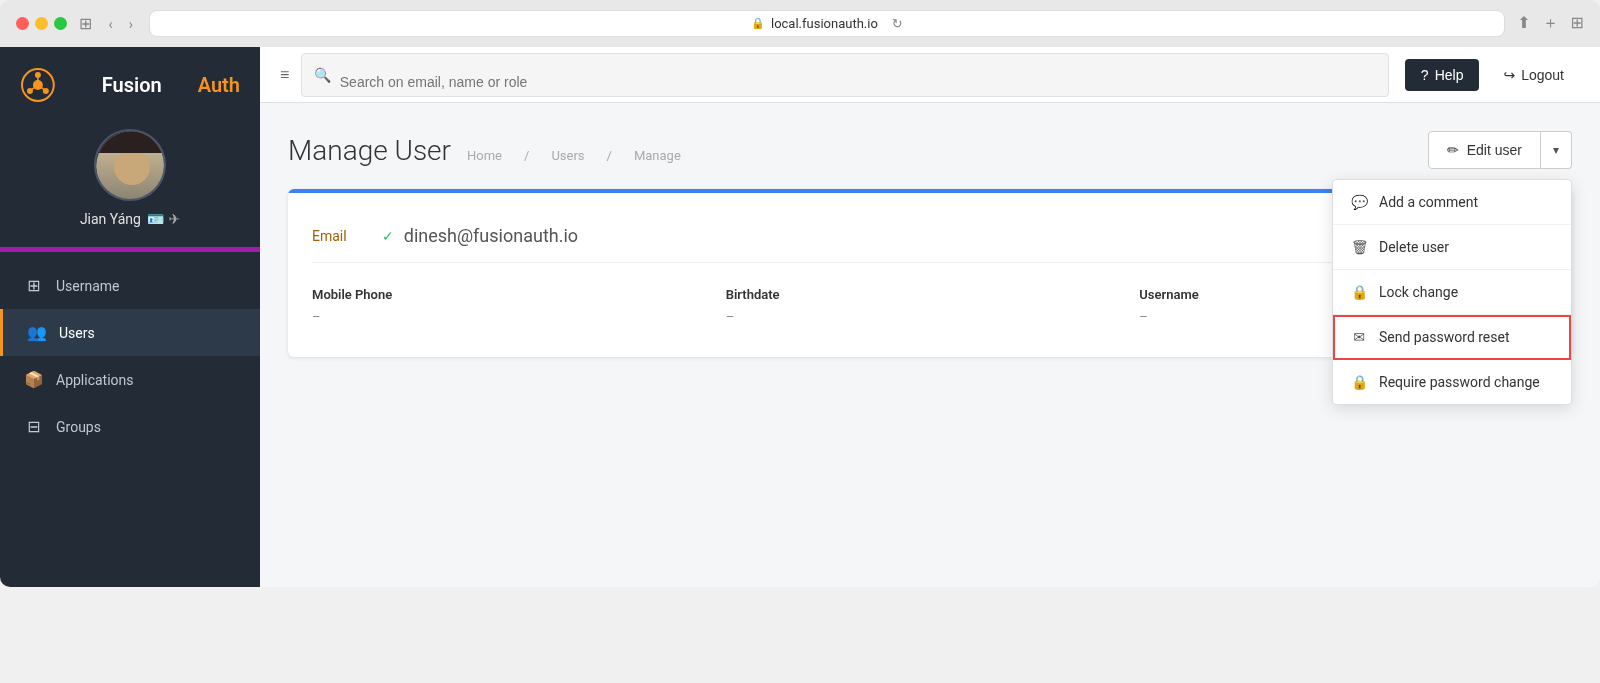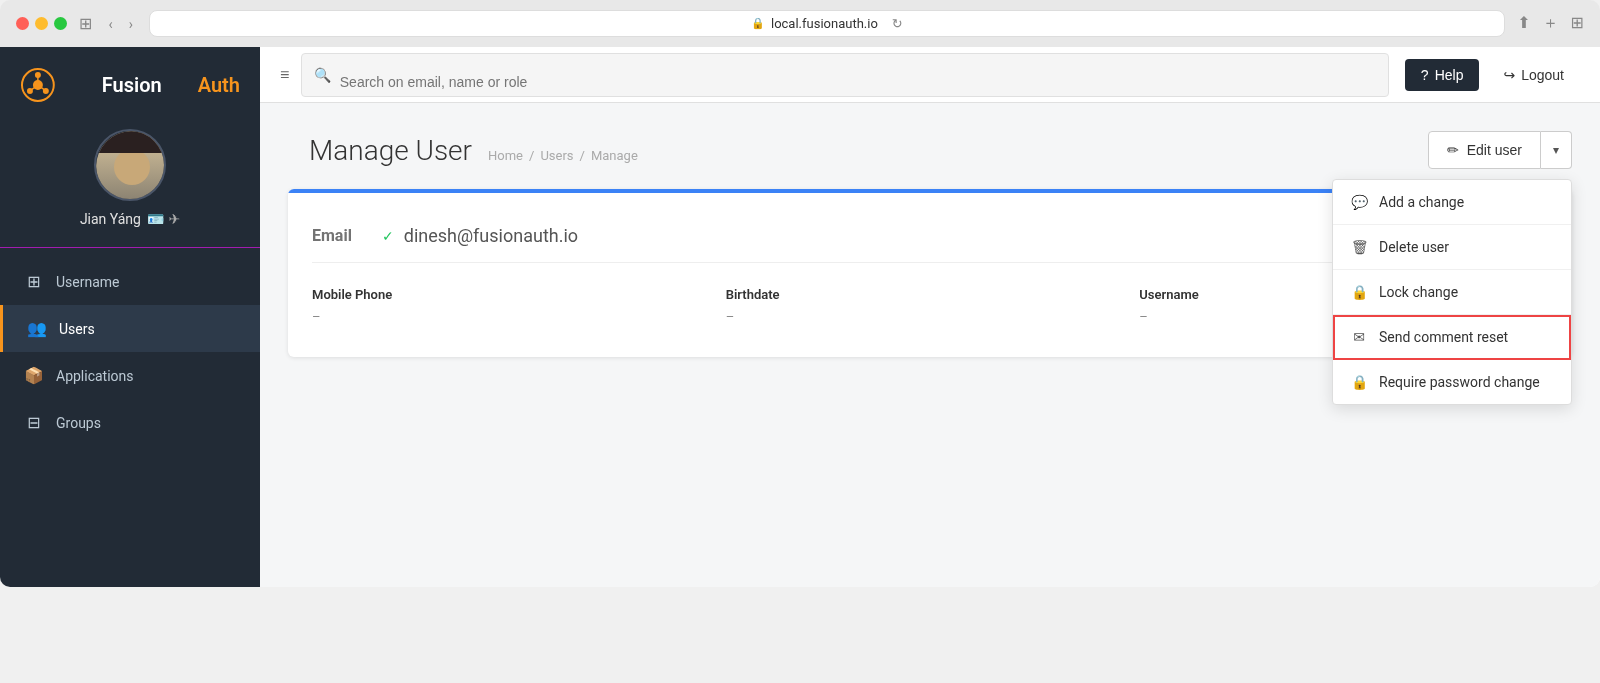--- a/index.html
+++ b/index.html
@@ -42,21 +42,21 @@
       width: 260px; background: #222b36; color: white;
       display: flex; flex-direction: column; flex-shrink: 0;
     }
     .sidebar-logo {
       padding: 20px 20px 16px; display: flex; align-items: center; gap: 10px;
     }
     .logo-text { font-size: 20px; font-weight: 300; }
     .logo-text span { color: #f7941d; font-weight: 600; margin-left: 36px; }
     .sidebar-user {
       display: flex; flex-direction: column; align-items: center;
-      padding: 10px 20px 20px; border-bottom: 1px solid #a21caf;
+      padding: 10px 20px 20px; border-bottom: 5px solid #a21caf;
     }
     .user-avatar-container {
       width: 72px; height: 72px; border-radius: 50%; overflow: hidden;
       border: 2px solid #4a5568; margin-bottom: 10px;
     }
     
     .user-name-row {
       display: flex; align-items: center; gap: 6px; color: #e0e0e0; font-size: 14px;
     }
     .user-icons { display: flex; gap: 4px; color: #aaa; }
@@ -98,22 +98,22 @@
       padding: 8px 16px; cursor: pointer; font-size: 14px; display: flex; align-items: center; gap: 6px;
     }
 
     
     .page-content { flex: 1; padding: 28px 28px 0; overflow-y: auto; background: #f5f6f7; position: relative; }
 
     .page-header {
       display: flex; align-items: center; justify-content: space-between; margin-bottom: 20px;
     }
     .page-title-area { display: flex; align-items: baseline; gap: 16px; }
-    .page-title { font-size: 28px; font-weight: 300; color: #333; margin-left: 21px; }
-    .breadcrumb { display: flex; align-items: center; gap: 6px; font-size: 13px; color: #888; }
+    .page-title { font-size: 28px; font-weight: 300; color: #333; }
+    .breadcrumb { display: flex; align-items: center; gap: 22px; font-size: 13px; color: #888; }
     .breadcrumb span { color: #aaa; }
 
     .edit-user-group { display: flex; position: relative; }
     .edit-user-btn {
       background: white; border: 1px solid #ccc; border-radius: 4px 0 0 4px;
       padding: 10px 18px; cursor: pointer; font-size: 14px; color: #333;
       display: flex; align-items: center; gap: 8px;
     }
     .edit-user-dropdown-btn {
       background: white; border: 1px solid #ccc; border-left: none; border-radius: 0 4px 4px 0;
@@ -135,21 +135,21 @@
       width: 140px; height: 140px; border-radius: 50%; overflow: hidden;
       background: linear-gradient(135deg, #8899aa, #aabb99);
       display: flex; align-items: center; justify-content: center;
     }
     .user-name-label { font-size: 16px; color: #333; font-weight: 500; }
 
     .user-details { flex: 1; padding: 8px 0; }
     .user-detail-row {
       display: flex; align-items: center; gap: 10px; margin-bottom: 12px;
     }
-    .detail-label { font-weight: 700; font-size: 16px; color: #737373; min-width: 60px; }
+    .detail-label { font-weight: 400; font-size: 14px; color: #a16207; min-width: 60px; }
     .detail-check { color: #22c55e; font-size: 14px; }
     .detail-value { font-size: 18px; color: #555; }
     .detail-divider { height: 1px; background: #eee; margin: 16px 0; }
     .detail-grid {
       display: grid; grid-template-columns: repeat(3, 1fr); gap: 5px; margin-top: 24px;
     }
     .detail-col label { font-weight: 600; font-size: 13px; color: #333; display: block; margin-bottom: 4px; }
     .detail-col span { font-size: 13px; color: #888; }
 
     
@@ -313,33 +313,33 @@
         <div class="edit-user-group">
           <button class="edit-user-btn">
             <span>✏</span>
             <span>Edit user</span>
           </button>
           <button class="edit-user-dropdown-btn">▾</button>
 
           <div class="dropdown-menu">
             <div class="dropdown-item">
               <span class="dropdown-item-icon">💬</span>
-              <span>Add a change</span>
+              <span>Add a comment</span>
             </div>
             <div class="dropdown-item">
               <span class="dropdown-item-icon">🗑</span>
               <span>Delete user</span>
             </div>
             <div class="dropdown-item">
               <span class="dropdown-item-icon">🔒</span>
               <span>Lock change</span>
             </div>
             <div class="dropdown-item highlighted">
               <span class="dropdown-item-icon">✉</span>
-              <span>Send comment reset</span>
+              <span>Send password reset</span>
             </div>
             <div class="dropdown-item">
               <span class="dropdown-item-icon">🔒</span>
               <span>Require password change</span>
             </div>
           </div>
         </div>
       </div>
 
       <div class="user-card">

